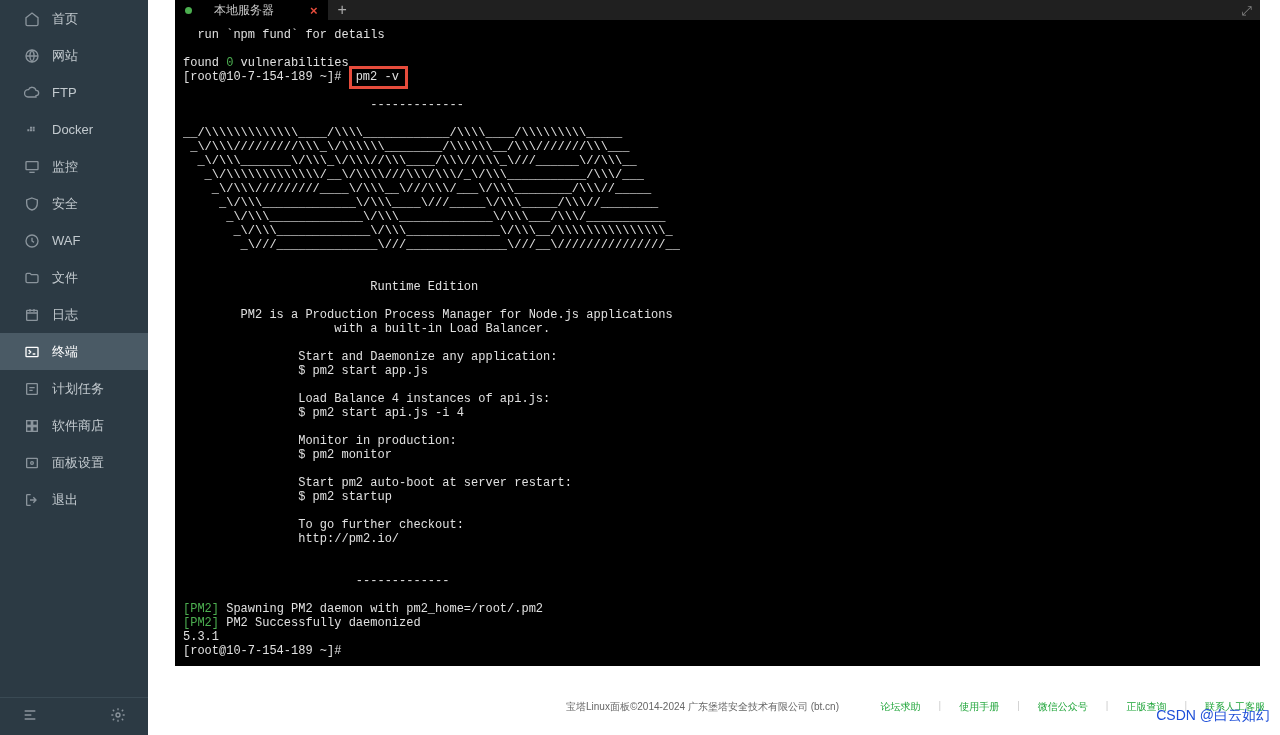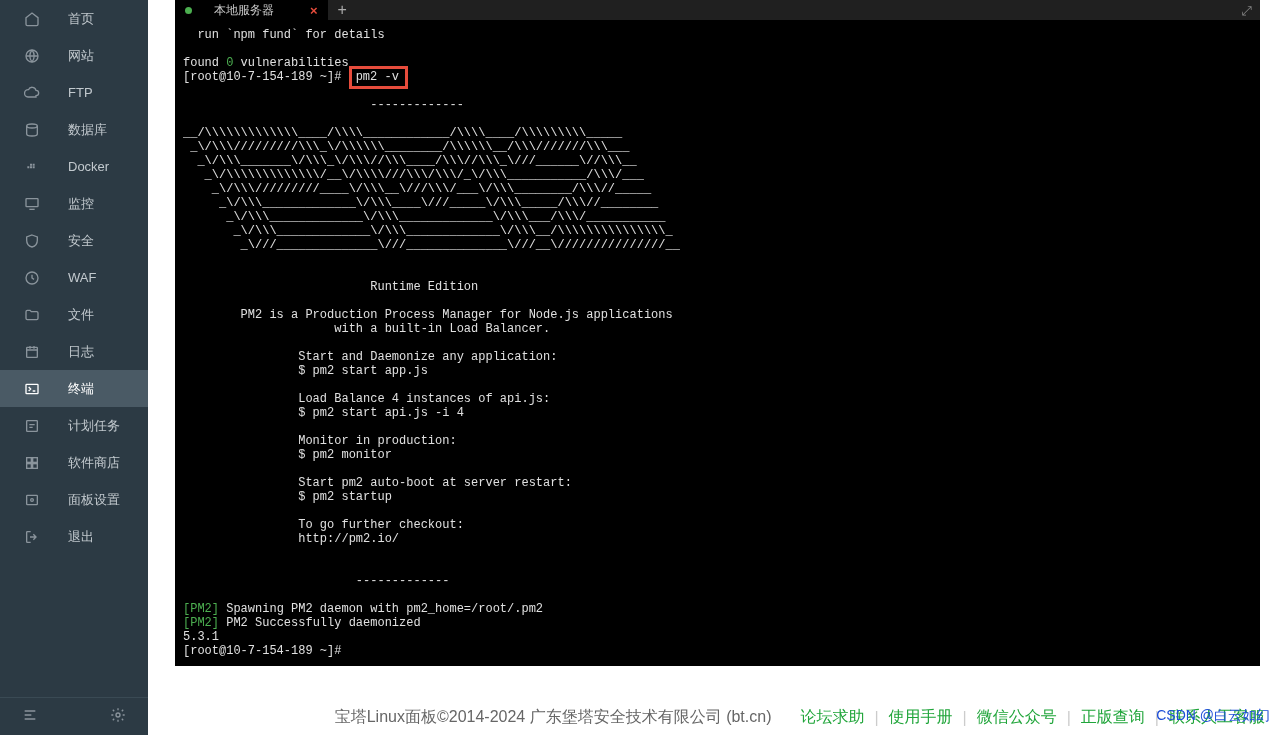--- a/index.html
+++ b/index.html
@@ -1,34 +1,34 @@
 <!DOCTYPE html>
 <html><head>
 <meta charset="utf-8">
 <style>
 *{margin:0;padding:0;box-sizing:border-box}
 body{font-family:"Microsoft YaHei",Arial,sans-serif;font-size:13px;background:#fff;width:1280px;height:735px;overflow:hidden;position:relative}
 .sidebar{position:absolute;left:0;top:0;width:148px;height:735px;background:#2c3a44;color:#c2c9ce}
-.nav-item{display:flex;align-items:center;height:37px;padding-left:24px;cursor:pointer;gap:28px}
+.nav-item{display:flex;align-items:center;height:37px;padding-left:24px;cursor:pointer;gap:12px}
 .nav-item.active{background:#4a5a65;color:#fff}
 .nav-item .ic{width:16px;height:16px;display:flex;align-items:center;justify-content:center;color:#8a949c}
 .nav-item.active .ic{color:#fff}
 .nav-item span{font-size:13px}
 .bottom-bar{position:absolute;bottom:0;left:0;width:148px;height:38px;border-top:1px solid #3a4a54;display:flex;align-items:center;justify-content:space-between;padding:0 22px;color:#8a949c}
 .term-wrap{position:absolute;left:175px;top:0;width:1085px;height:665px;background:#000}
 .tabbar{height:20px;background:#202020;display:flex;align-items:center}
 .tab{display:flex;align-items:center;gap:22px;padding:0 10px;height:20px;background:#000;color:#ccc;font-size:12px}
 .dot{width:7px;height:7px;border-radius:50%;background:#4caf50}
 .tab-close{color:#e74c3c;font-size:13px;font-weight:bold;margin-left:14px}
 .tab-add{color:#aaa;margin-left:10px;font-size:16px}
 .fullscreen-ic{position:absolute;right:8px;top:3px;color:#888;font-size:13px}
 .term{font-family:Liberation Mono, monospace;font-size:12px;color:#e0e0e0;padding:8px 8px 8px 8px;line-height:14px;white-space:pre;background:#000}
 .g{color:#4caf50}
 .highlight{border:3px solid #e74c3c;padding:1px 6px 2px 4px;display:inline}
-.footer{position:absolute;left:148px;right:0;bottom:0;height:35px;background:#fff;display:flex;align-items:center;justify-content:flex-end;padding-right:15px;font-size:16px;color:#666;gap:10px}
+.footer{position:absolute;left:148px;right:0;bottom:0;height:35px;background:#fff;display:flex;align-items:flex-start;justify-content:flex-end;padding-right:15px;font-size:10px;color:#666;gap:18px}
 .footer a{color:#20a53a;text-decoration:none}
 .footer .sep{color:#ccc}
 .watermark{position:absolute;right:10px;bottom:10px;color:#1d4ed8;font-size:14px;pointer-events:none}
 svg{width:16px;height:16px}
 </style>
 </head>
 <body>
 
 <div class="sidebar">
   <div class="nav-item">
@@ -48,29 +48,20 @@
       </span>
       <span>网站</span>
     </div>
   <div class="nav-item">
       <span class="ic">
         <svg viewBox="0 0 24 24" fill="none" stroke="currentColor" stroke-width="2">
           <path d="M18 16a4 4 0 000-8 6 6 0 00-11.3-1A5 5 0 006 18h12z"></path>
         </svg>
       </span>
       <span>FTP</span>
-    </div>
-  <div class="nav-item">
-      <span class="ic">
-        <svg viewBox="0 0 24 24" fill="none" stroke="currentColor" stroke-width="2">
-          <ellipse cx="12" cy="6" rx="8" ry="3"></ellipse>
-          <path d="M4 6v12c0 1.7 3.6 3 8 3s8-1.3 8-3V6"></path>
-        </svg>
-      </span>
-      <span>数据库</span>
     </div>
   <div class="nav-item">
       <span class="ic">
         <svg viewBox="0 0 24 24" fill="currentColor">
           <path d="M5 11h3v3H5zm4 0h3v3H9zm4 0h3v3h-3zM9 7h3v3H9zm4 0h3v3h-3z"></path>
         </svg>
       </span>
       <span>Docker</span>
     </div>
   <div class="nav-item">

